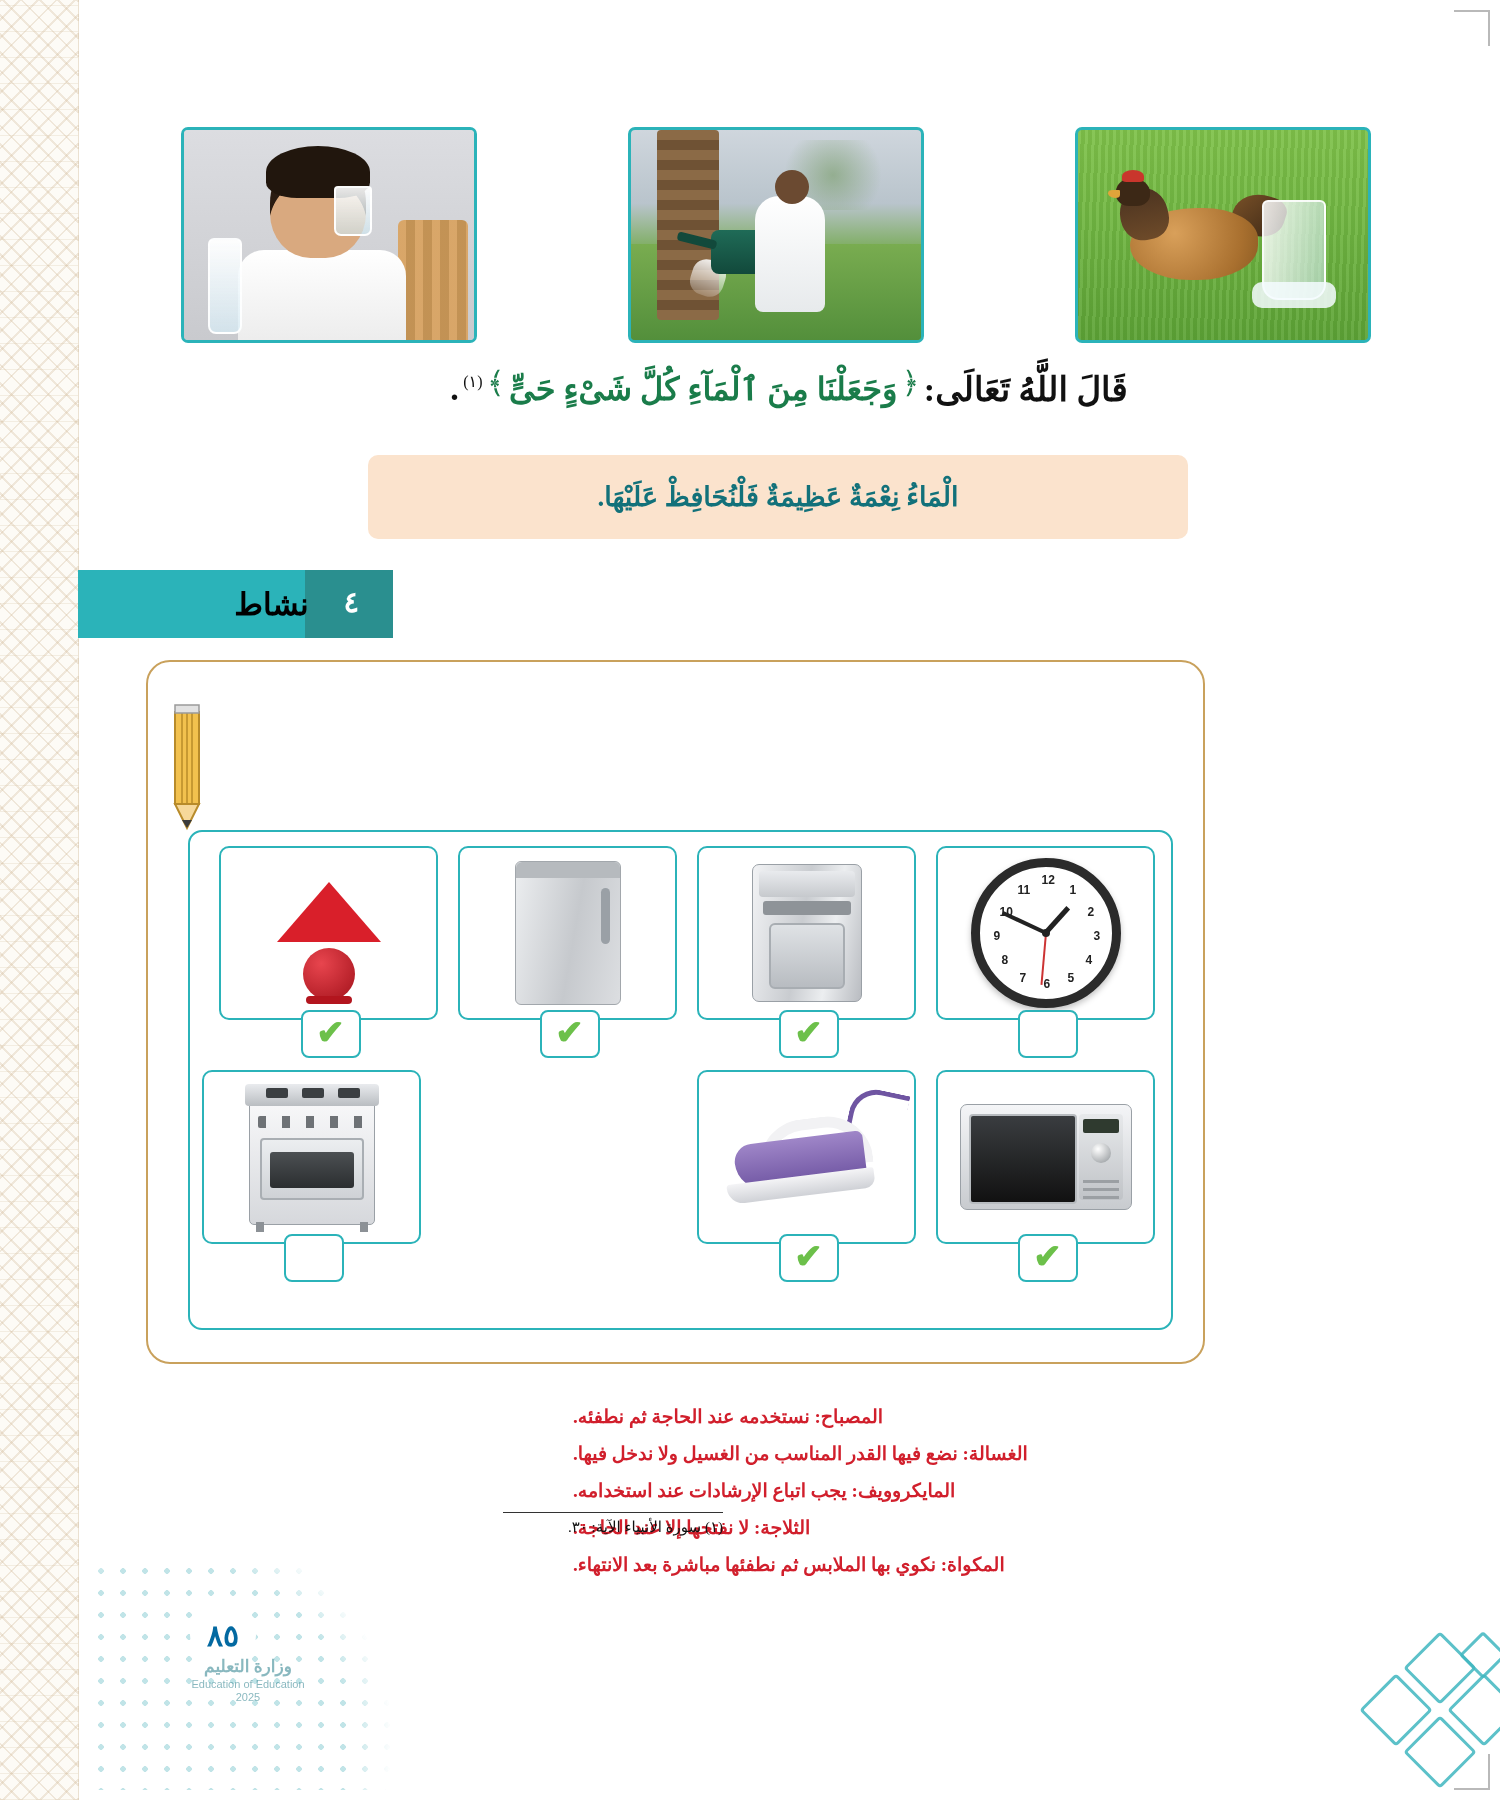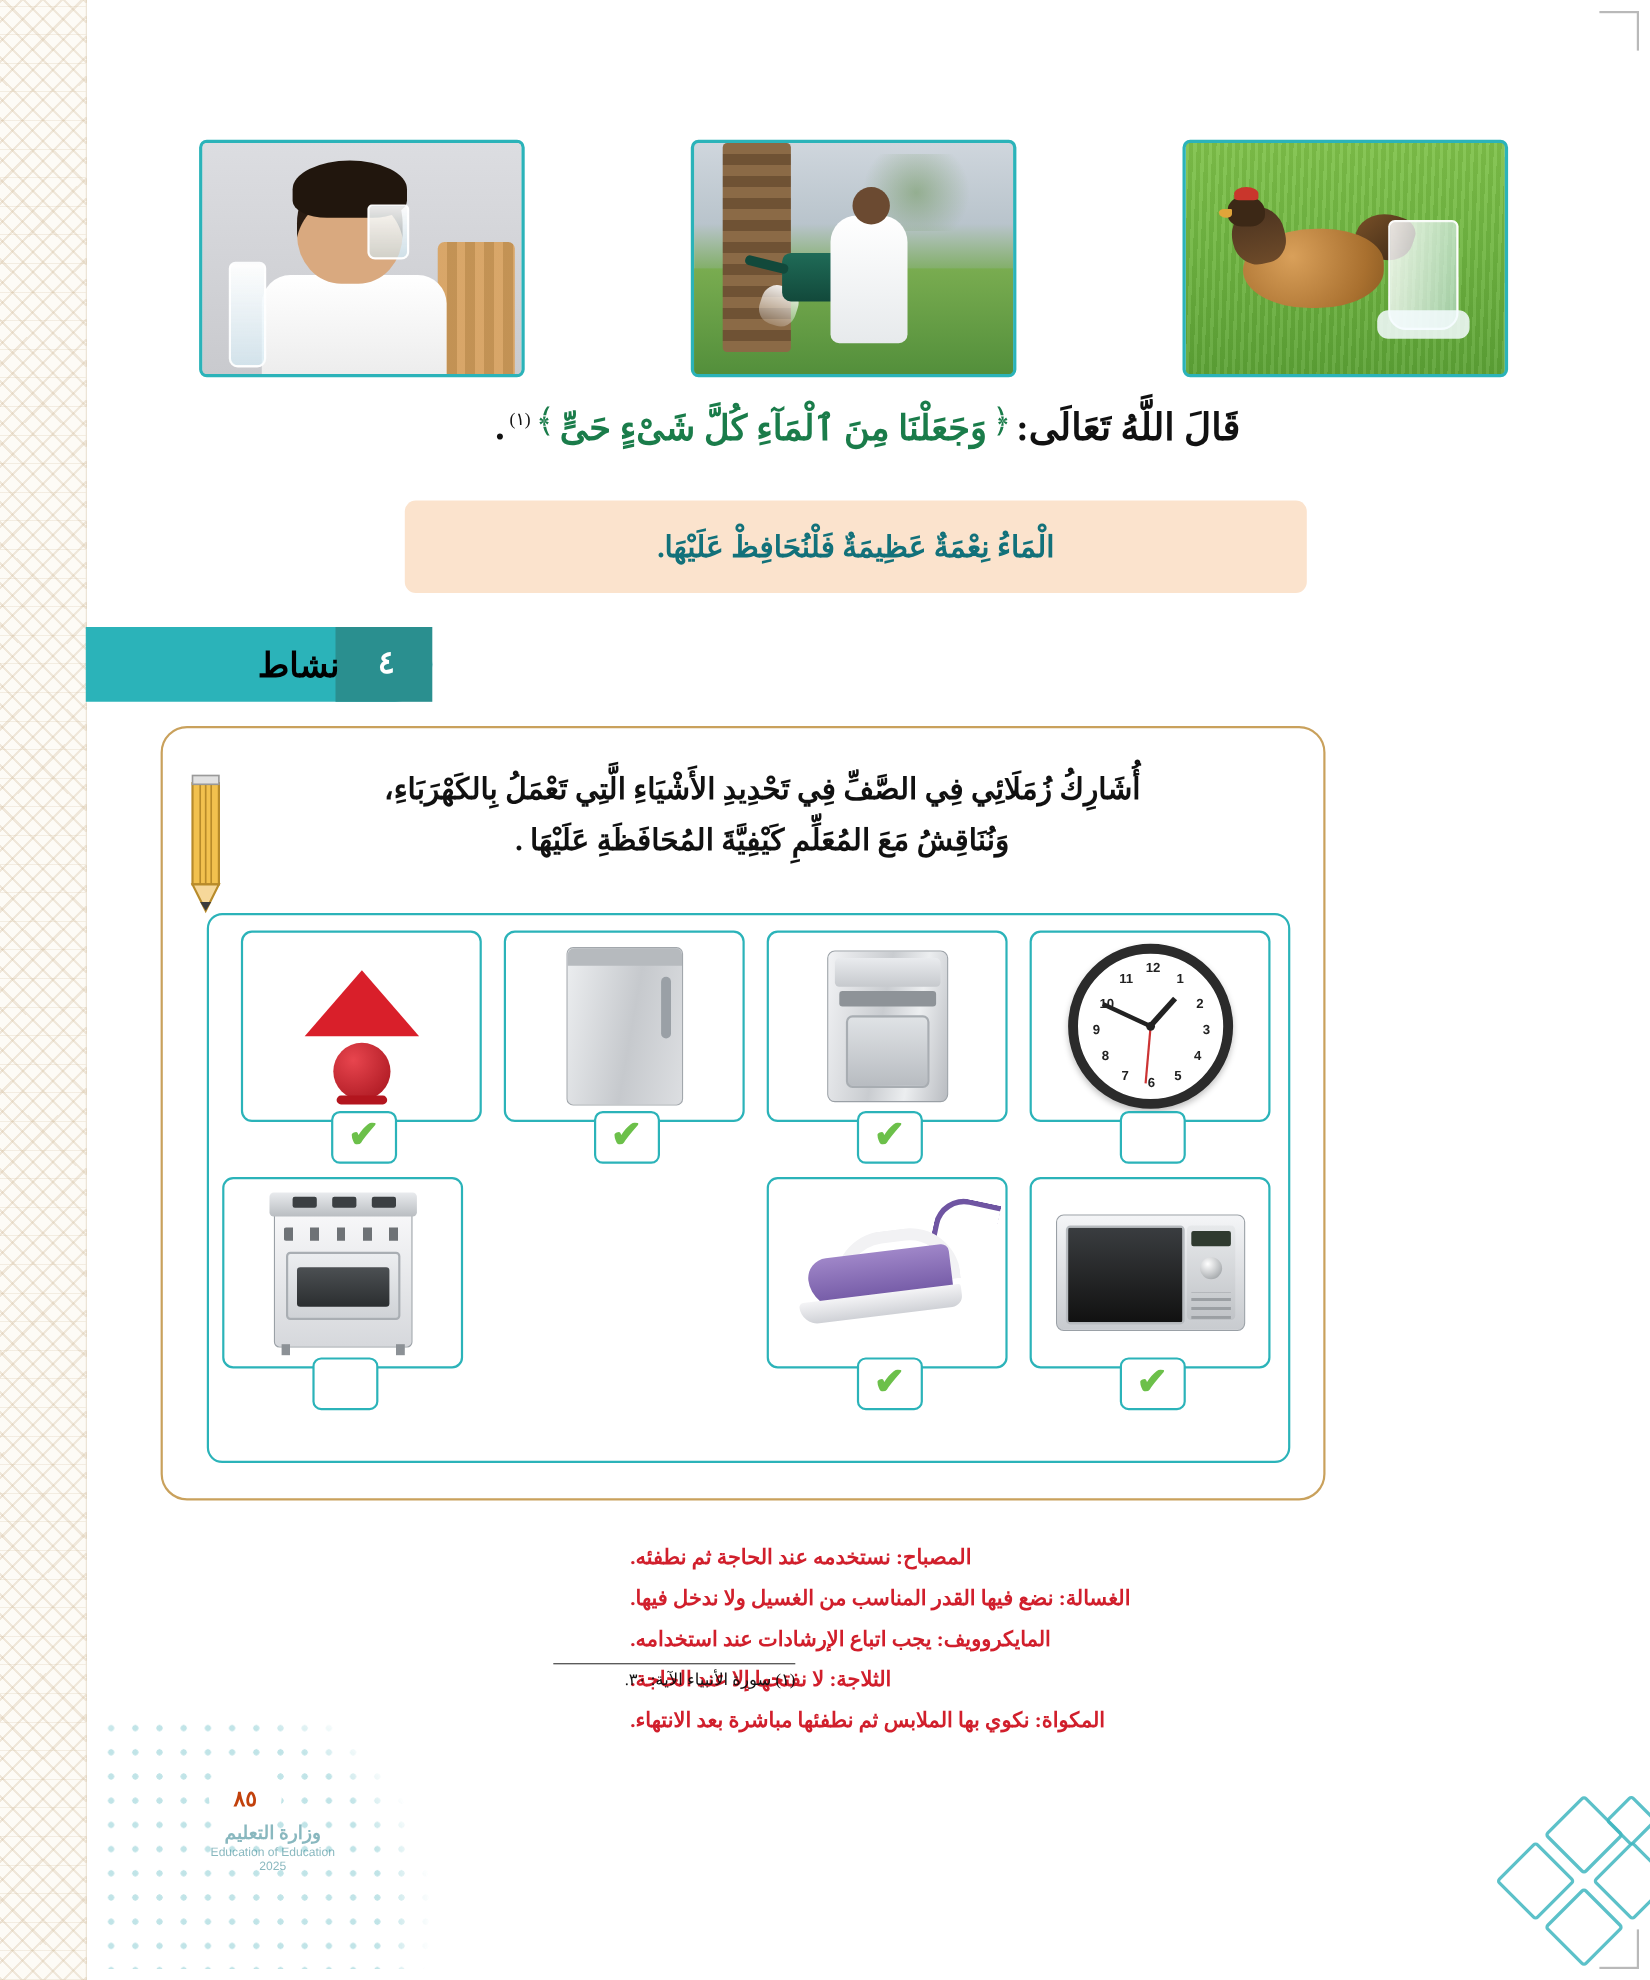--- a/index.html
+++ b/index.html
@@ -565,23 +565,23 @@
     width: 66px;
     height: 66px;
     border-radius: 50%;
     background: #ffffff;
     display: flex;
     align-items: center;
     justify-content: center;
   }
   .page-number {
     font-family: "Liberation Serif", serif;
-    font-size: 20px;
+    font-size: 30px;
     font-weight: 700;
-    color: #c2410c;
+    color: #0369a1;
   }
   .ministry {
     position: absolute;
     left: 70px;
     bottom: 95px;
     width: 200px;
     direction: rtl;
     text-align: center;
     line-height: 1.25;
     opacity: 0.55;
@@ -682,24 +682,20 @@
       <svg class="pencil" viewBox="0 0 34 130">
         <rect x="5" y="10" width="24" height="92" fill="#f2c14e" stroke="#b88b2a" stroke-width="2"></rect>
         <line x1="12" y1="10" x2="12" y2="102" stroke="#b88b2a" stroke-width="1.5"></line>
         <line x1="17" y1="10" x2="17" y2="102" stroke="#b88b2a" stroke-width="1.5"></line>
         <line x1="22" y1="10" x2="22" y2="102" stroke="#b88b2a" stroke-width="1.5"></line>
         <rect x="5" y="3" width="24" height="8" fill="#e2e2e2" stroke="#9a9a9a" stroke-width="1.5"></rect>
         <polygon points="5,102 29,102 17,126" fill="#f6d89a" stroke="#b88b2a" stroke-width="2"></polygon>
         <polygon points="12,118 22,118 17,126" fill="#3b3b3b"></polygon>
       </svg>
 
-      <div class="instruction">
-        <div>أُشَارِكُ زُمَلَائِي فِي الصَّفِّ فِي تَحْدِيدِ الأَشْيَاءِ الَّتِي تَعْمَلُ بِالكَهْرَبَاءِ،</div>
-        <div>وَنُنَاقِشُ مَعَ المُعَلِّمِ كَيْفِيَّةَ المُحَافَظَةِ عَلَيْهَا .</div>
-      </div>
 
       <div class="grid-box">
 
         <div class="grid-row">
 
           <div class="item">
             <div class="item-frame">
               <div class="clock-face">
                 <span class="clock-num" style="left:62px; top:6px;">12</span>
                 <span class="clock-num" style="left:90px; top:16px;">1</span>

